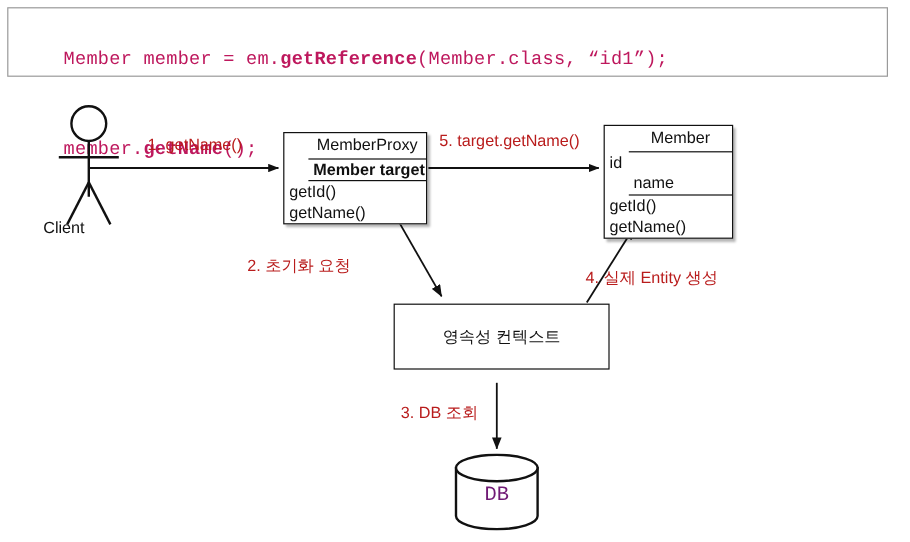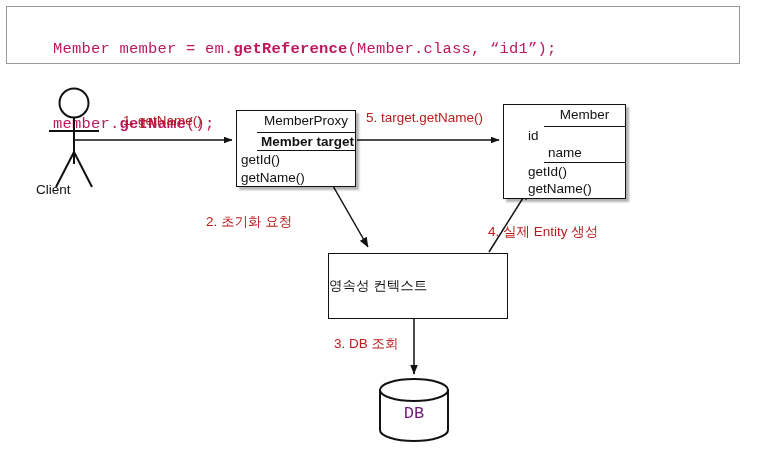--- a/index.html
+++ b/index.html
@@ -91,35 +91,35 @@
   }
   .uml .sep { border-bottom: 1.6px solid #111111; margin-left: 20px; }
   .uml .title {
     text-align: center;
     font-weight: normal;
     padding: 3px 4px 4px 4px;
   }
   .uml .bold { font-weight: bold; }
 
   #box-memberproxy { left: 236px; top: 40px; width: 120px; }
-  #box-member      { left: 503px; top: 34px; width: 123px; padding-left: 20px; }
+  #box-member      { left: 503px; top: 34px; width: 108px; }
 
   
   #box-context {
     position: absolute;
     left: 328px;
     top: 183px;
     width: 180px;
-    height: 66px;
+    height: 55px;
     border: 1.5px solid #111111;
     background: #ffffff;
     box-sizing: border-box;
     display: flex;
     align-items: center;
-    justify-content: flex-start;
+    justify-content: center;
   }
   #box-context .ctx-label {
     font-size: 13.5px;
     color: #111;
   }
 
   
   #db-cylinder {
     position: absolute;
     left: 378px;

